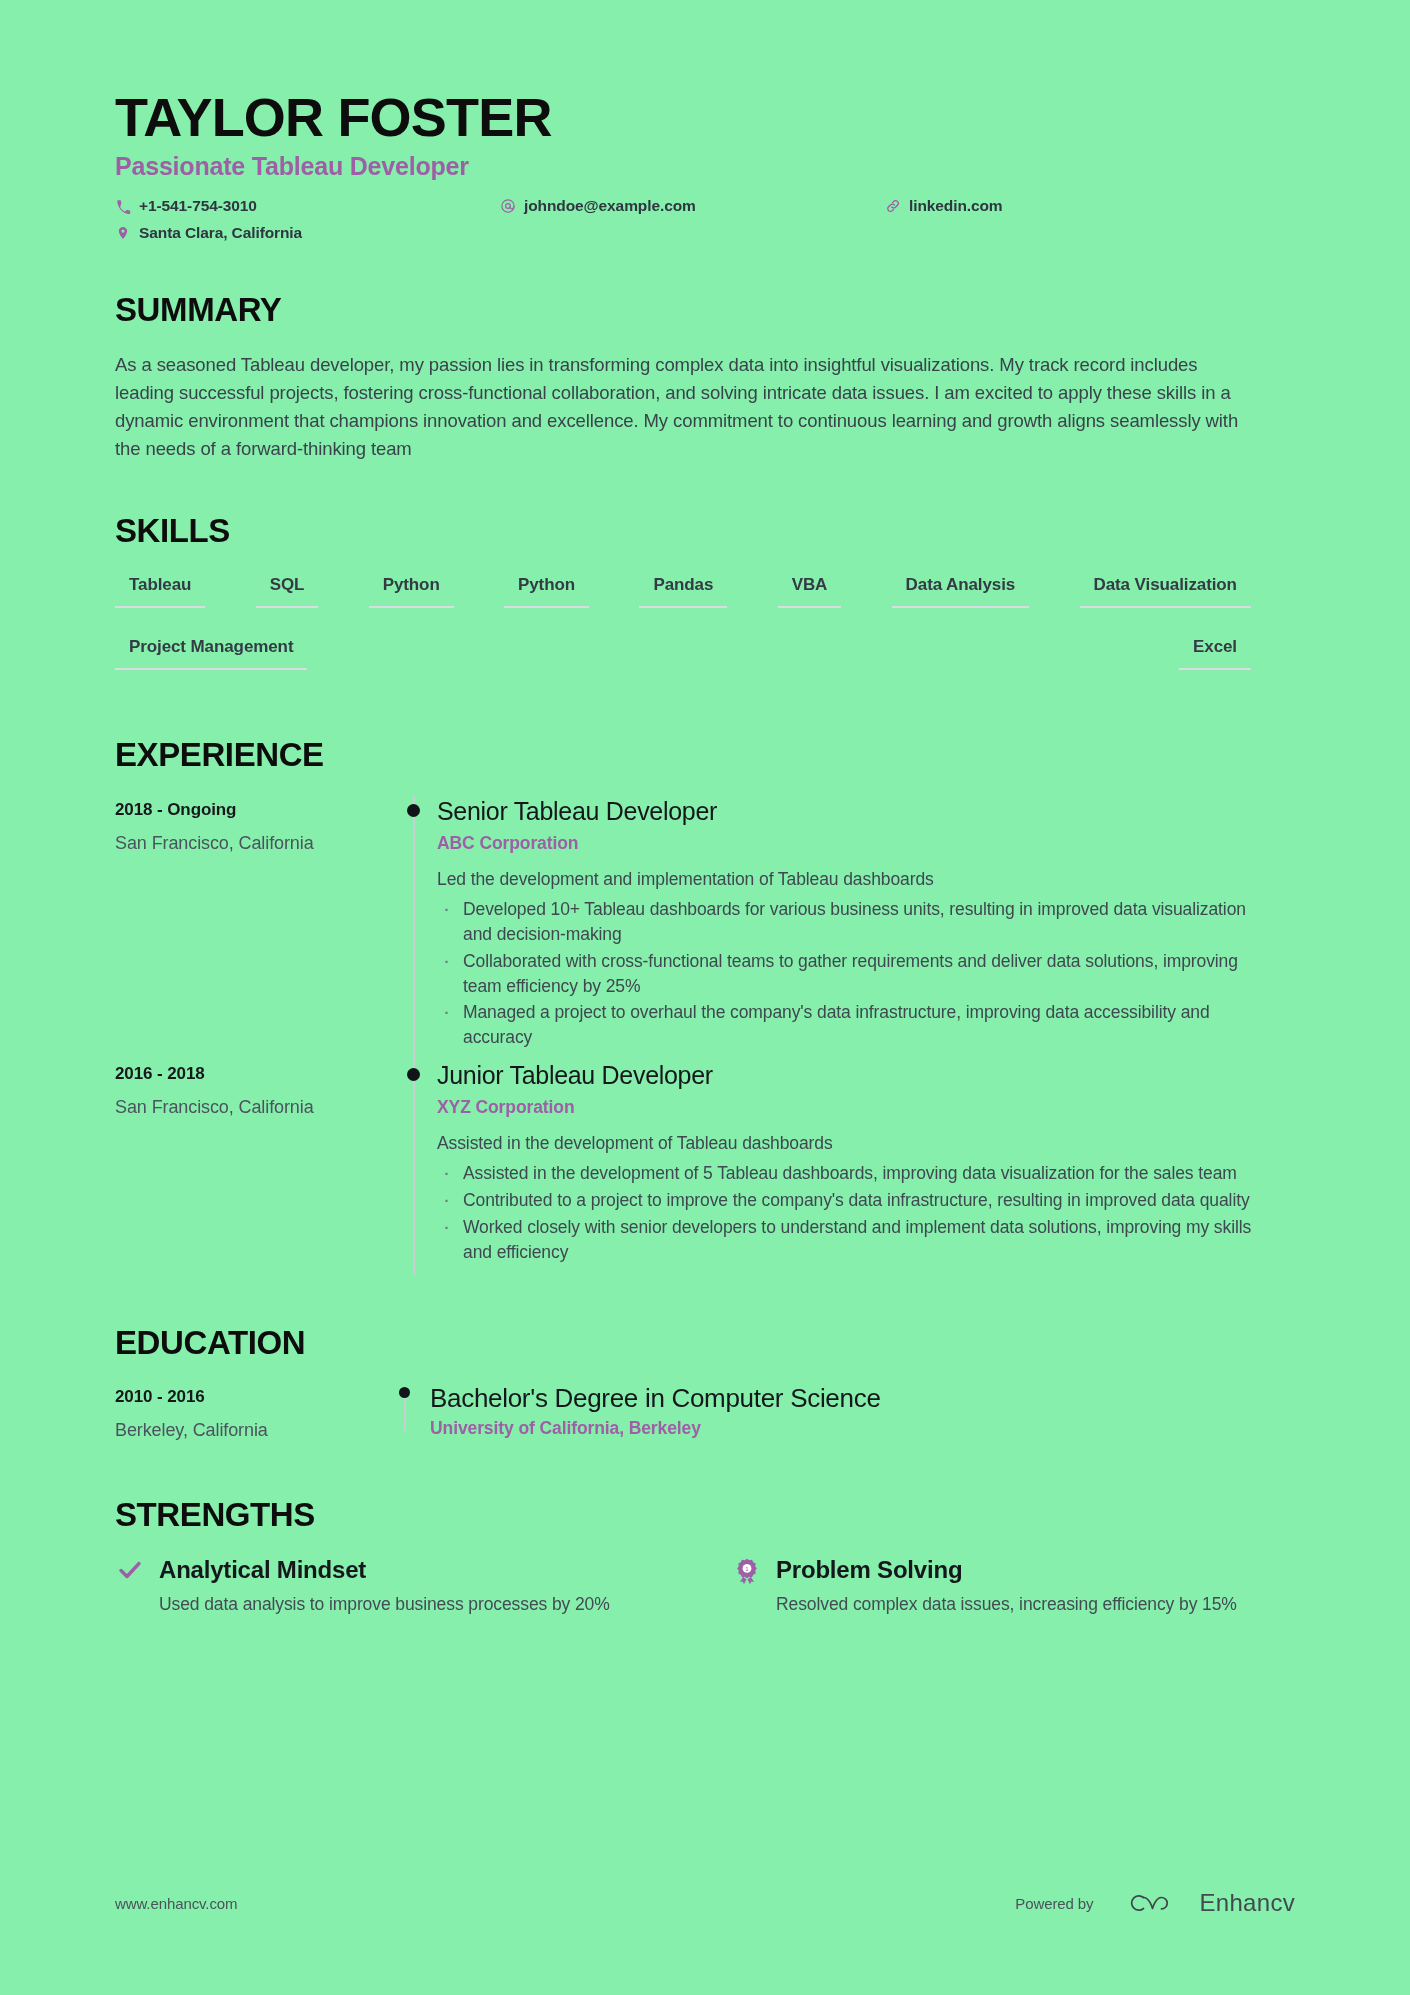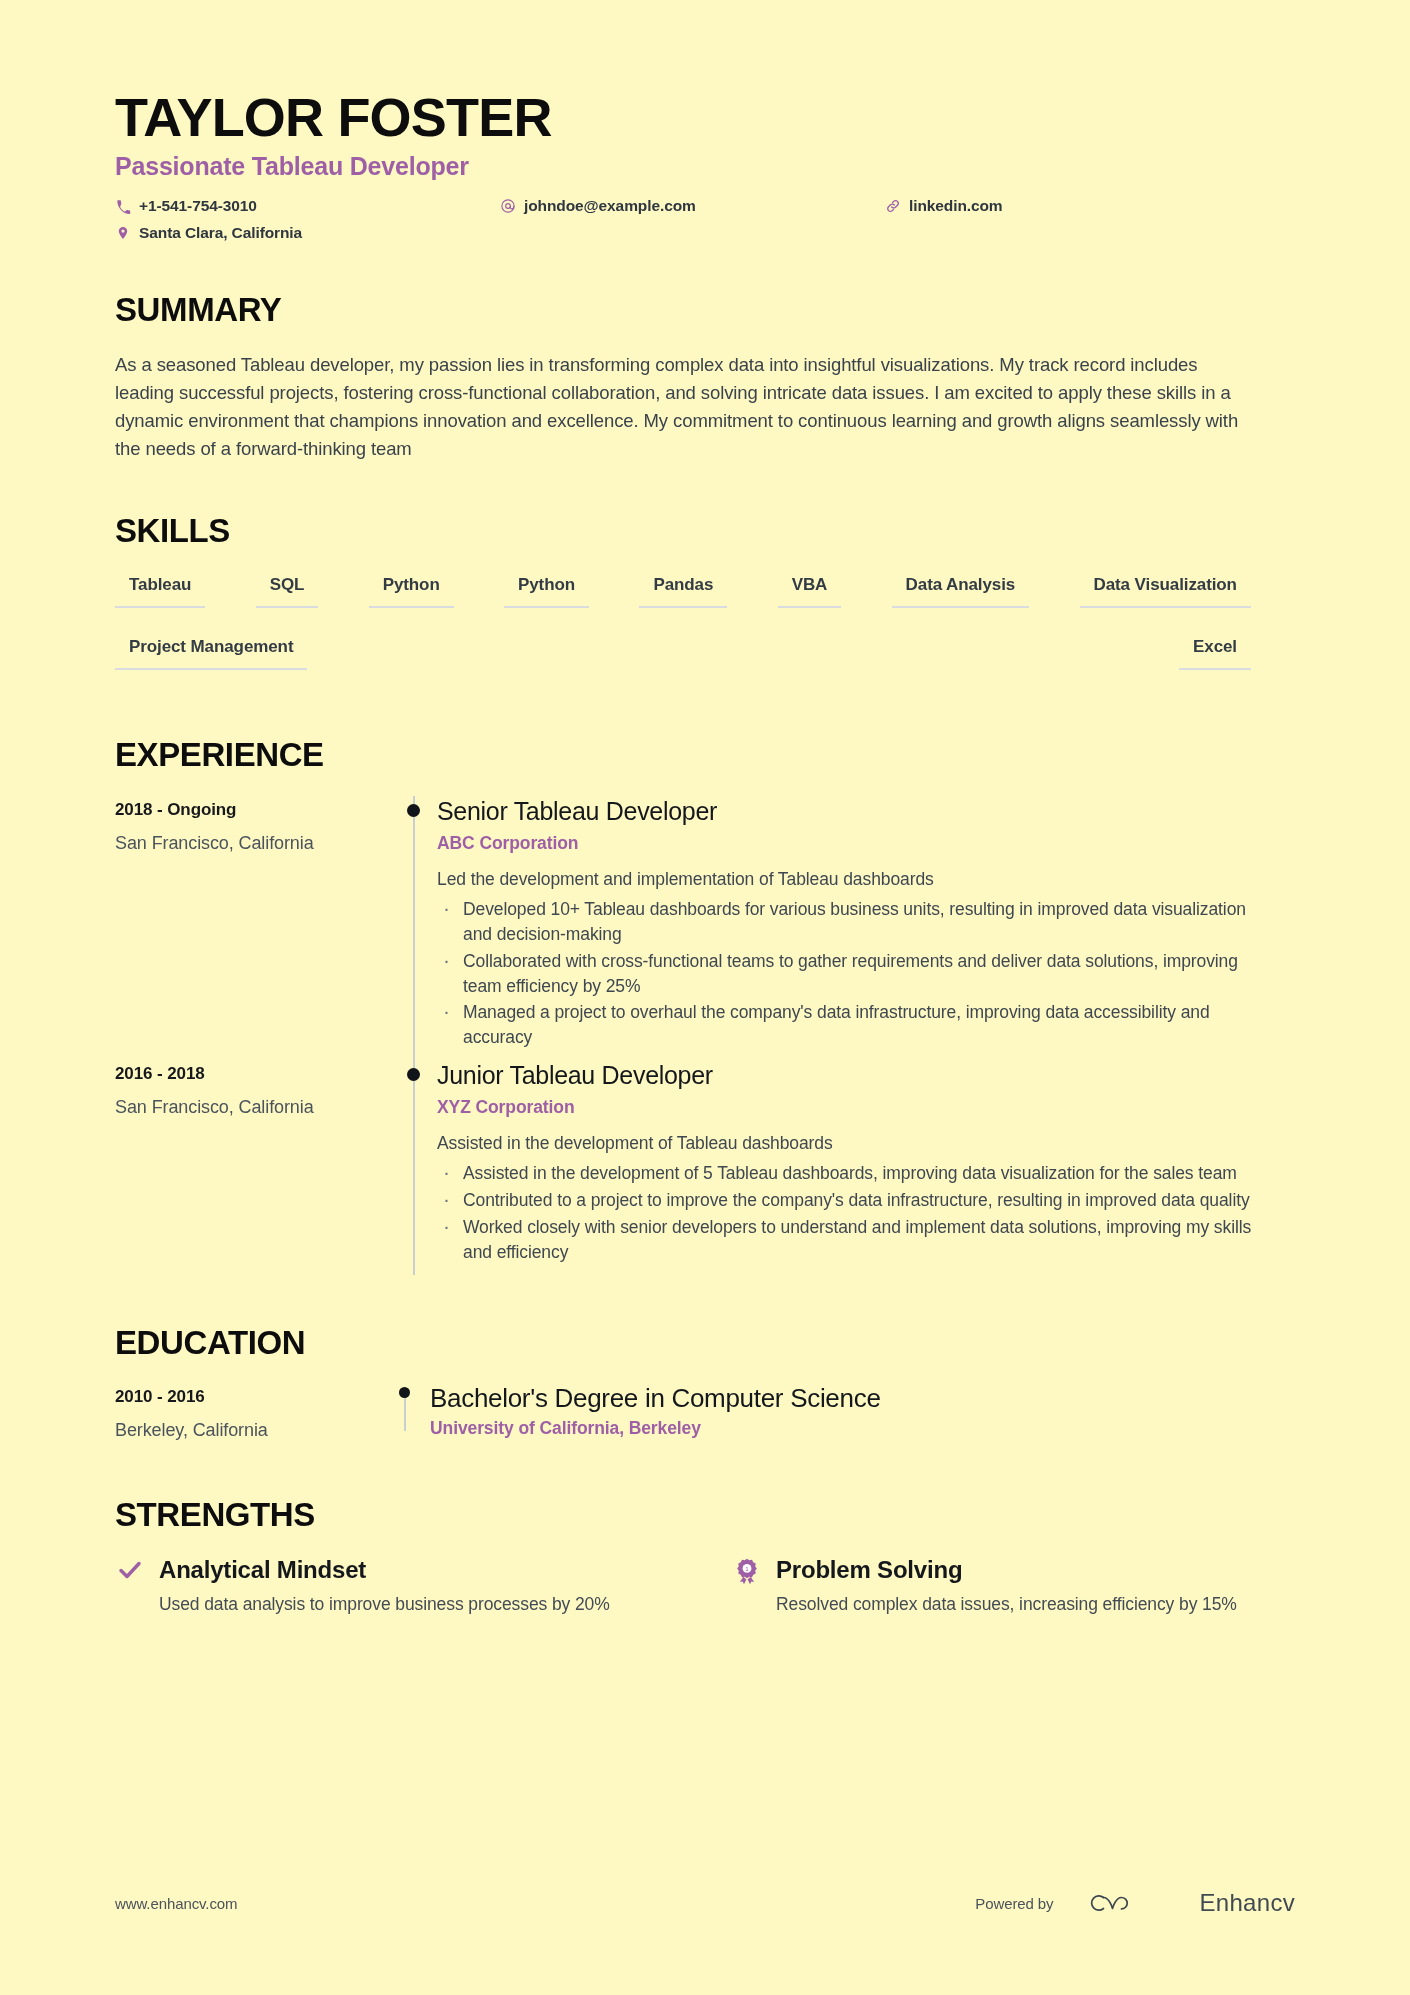--- a/index.html
+++ b/index.html
@@ -9,21 +9,21 @@
   }
   body {
     font-family: "Liberation Sans", sans-serif;
     color: #2e3640;
     -webkit-font-smoothing: antialiased;
   }
   .page {
     position: relative;
     width: 1410px;
     min-height: 1995px;
-    background: #fef9c3;
+    background: #86efac;
     padding: 88px 115px 0 115px;
   }
 
   
   .name {
     font-size: 54px;
     font-weight: 700;
     letter-spacing: -0.8px;
     color: #0d0d0d;
     line-height: 1.08;
@@ -261,21 +261,20 @@
   .powered {
     font-size: 15px;
     color: #4a525b;
     letter-spacing: -0.1px;
   }
   .brand-mark { color: #3d454e; display: flex; align-items: center; }
   .brand-name {
     font-size: 24px;
     color: #414951;
     letter-spacing: 0.3px;
-    margin-left: 40px;
   }
 </style>
 </head>
 <body>
 
 <div class="page">
 
   <div>
     <div class="name">TAYLOR FOSTER</div>
     <div class="role">Passionate Tableau Developer</div>

